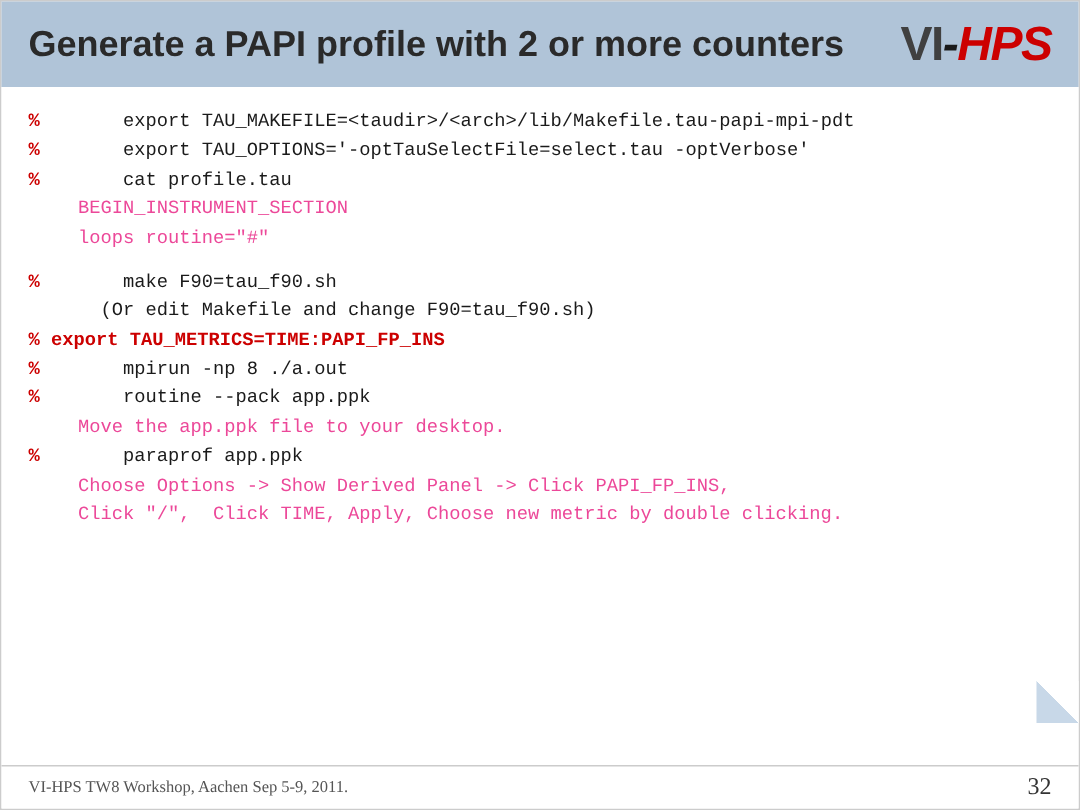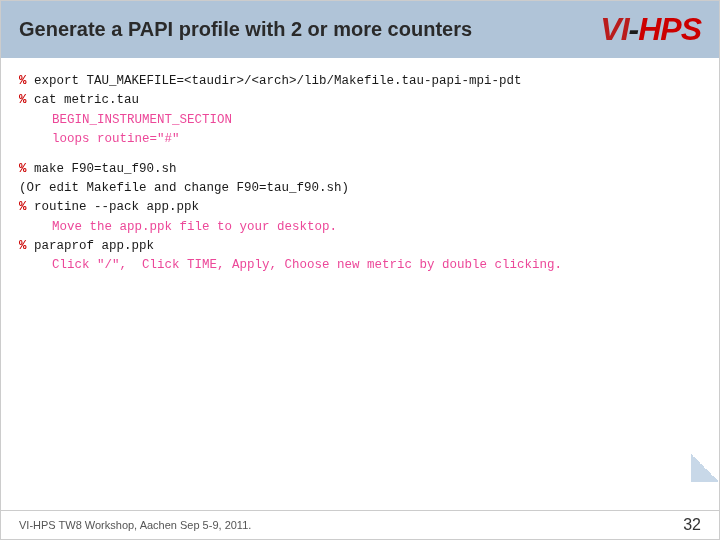--- a/index.html
+++ b/index.html
@@ -29,40 +29,39 @@
     .header {
       background: #b0c4d8;
       display: flex;
       align-items: center;
       justify-content: space-between;
       padding: 10px 18px 10px 18px;
       min-height: 52px;
     }
 
     .header-title {
-      font-size: 20px;
+      font-size: 24px;
       font-weight: bold;
       color: #2a2a2a;
     }
 
     .logo-container {
       display: flex;
       align-items: center;
     }
 
     .logo-text {
       font-size: 32px;
       font-weight: bold;
       color: #1a1a1a;
       letter-spacing: -1px;
     }
 
     .logo-vi {
-      font-style: italic;
-      color: #b91c1c;
+      color: #404040;
     }
 
     .logo-hps {
       color: #cc0000;
       font-style: italic;
       font-weight: bold;
     }
 
     .logo-dash {
       color: #1a1a1a;
@@ -86,20 +85,21 @@
       white-space: pre;
     }
 
     .prompt {
       color: #cc0000;
       font-weight: bold;
     }
 
     .cmd-default {
       color: #1a1a1a;
+      margin-left: 48px;
     }
 
     .cmd-highlight {
       color: #cc0000;
       font-weight: bold;
     }
 
     .indent {
       display: block;
       white-space: pre;
@@ -114,20 +114,21 @@
 
     
     .footer {
       border-top: 1px solid #cccccc;
       display: flex;
       align-items: center;
       justify-content: space-between;
       padding: 5px 18px;
       min-height: 28px;
       background: #ffffff;
+      font-family: Liberation Serif, serif;
     }
 
     .footer-text {
       font-size: 11px;
       color: #555555;
     }
 
     .footer-page {
       font-size: 16px;
       color: #333333;
@@ -162,31 +163,35 @@
         <span class="logo-vi">VI</span><span class="logo-dash">-</span><span class="logo-hps">HPS</span>
       </span>
     </div>
   </div>
 
   <div class="slide-body">
 
     <div class="content">
 
       <span class="code-line"><span class="prompt">%</span><span class="cmd-default"> export TAU_MAKEFILE=&lt;taudir&gt;/&lt;arch&gt;/lib/Makefile.tau-papi-mpi-pdt</span></span>
-      <span class="code-line"><span class="prompt">%</span><span class="cmd-default"> cat metric.tau</span></span>
+      <span class="code-line"><span class="prompt">%</span><span class="cmd-default"> export TAU_OPTIONS='-optTauSelectFile=select.tau -optVerbose'</span></span>
+      <span class="code-line"><span class="prompt">%</span><span class="cmd-default"> cat profile.tau</span></span>
       <span class="indent">  BEGIN_INSTRUMENT_SECTION</span>
       <span class="indent">  loops routine="#"</span>
 
       <span class="spacer"></span>
 
       <span class="code-line"><span class="prompt">%</span><span class="cmd-default"> make F90=tau_f90.sh</span></span>
       <span class="code-line"><span class="cmd-default">(Or edit Makefile and change F90=tau_f90.sh)</span></span>
+      <span class="code-line"><span class="prompt">%</span><span class="cmd-highlight"> export TAU_METRICS=TIME:PAPI_FP_INS</span></span>
+      <span class="code-line"><span class="prompt">%</span><span class="cmd-default"> mpirun -np 8 ./a.out</span></span>
       <span class="code-line"><span class="prompt">%</span><span class="cmd-default"> routine --pack app.ppk</span></span>
       <span class="indent">  Move the app.ppk file to your desktop.</span>
       <span class="code-line"><span class="prompt">%</span><span class="cmd-default"> paraprof app.ppk</span></span>
+      <span class="indent">  Choose Options -&gt; Show Derived Panel -&gt; Click PAPI_FP_INS,</span>
       <span class="indent">  Click "/",  Click TIME, Apply, Choose new metric by double clicking.</span>
 
     </div>
 
     <div class="corner-fold"></div>
   </div>
 
   <div class="footer">
     <span class="footer-text">VI-HPS TW8 Workshop, Aachen Sep 5-9, 2011.</span>
     <span class="footer-page">32</span>

